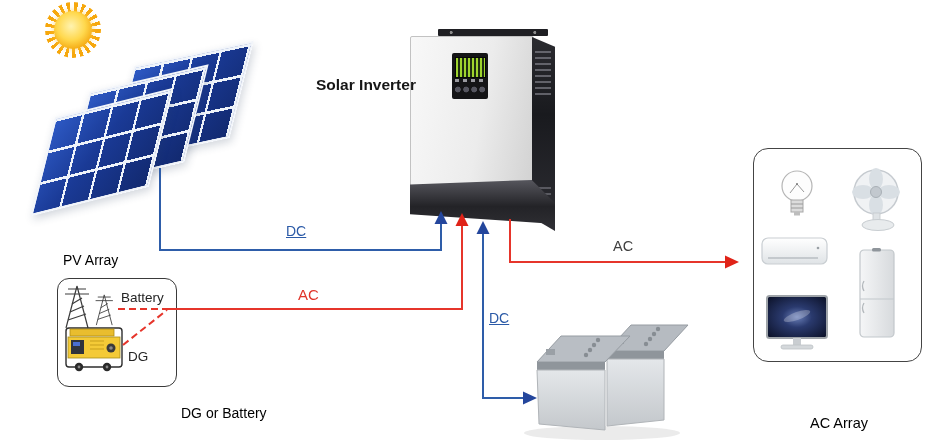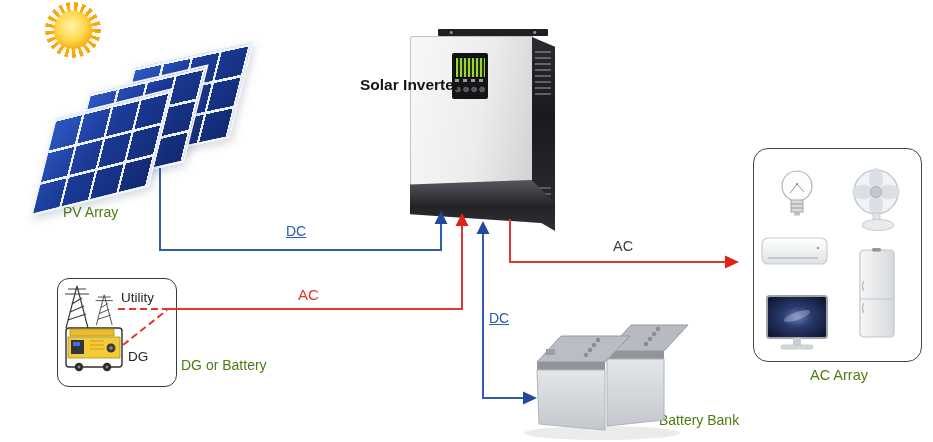--- a/index.html
+++ b/index.html
@@ -3,21 +3,21 @@
 <meta charset="utf-8">
 <style>
   html,body{margin:0;padding:0;background:#fff;}
   .stage{
     position:relative;width:933px;height:442px;background:#ffffff;overflow:hidden;
     font-family:"Liberation Sans", sans-serif;color:#1f1f1f;
   }
   .abs{position:absolute;}
   .lbl{position:absolute;white-space:nowrap;}
   .lbl-title{font-size:15.5px;font-weight:bold;color:#161616;}
-  .lbl-node{font-size:14px;color:#4d7c0f;}
+  .lbl-node{font-size:14px;color:#000000;margin-top:48px;}
   .lbl-small{font-size:13.5px;color:#242424;}
   .lbl-dc{font-size:14px;color:#2b5aa7;text-decoration:underline;}
   .lbl-ac-red{font-size:15px;color:#e0352b;}
   .lbl-ac-dark{font-size:14.5px;color:#3f3f3f;}
 
   
   .sun-rays{left:45px;top:2px;width:56px;height:56px;border-radius:50%;
     background:repeating-conic-gradient(from 3deg,#f6a70c 0deg 8deg,rgba(246,167,12,0) 8deg 17.1deg);}
   .sun-core{left:54px;top:11px;width:38px;height:38px;border-radius:50%;
     background:radial-gradient(circle at 45% 40%,#fff3b0,#ffd84d 45%,#f3a40b 80%,#ef9400 100%);
@@ -100,21 +100,21 @@
       <div class="abs inv-vents-top"></div>
       <div class="abs inv-vents-bot"></div>
     </div>
     <div class="abs inv-bottom"></div>
     <div class="abs inv-cpanel">
       <div class="abs inv-lcd"></div>
       <div class="abs inv-btnlabels"></div>
       <div class="abs inv-btns"></div>
     </div>
   </div>
-  <div class="lbl lbl-title" style="left:316px;top:76px;margin-left:44px;">Solar Inverter</div>
+  <div class="lbl lbl-title" style="left:316px;top:76px;">Solar Inverter</div>
 
   <svg class="gfx" width="933" height="442" viewBox="0 0 933 442">
     <defs>
       <linearGradient id="gBatt" x1="0" y1="0" x2="0" y2="1">
         <stop offset="0" stop-color="#e4e7ea"></stop>
           <stop offset="1" stop-color="#c4c8cc"></stop>
       </linearGradient>
     </defs>
     <ellipse cx="602" cy="433" rx="78" ry="7" fill="rgba(60,60,60,0.10)"></ellipse>
     <g>
@@ -145,21 +145,21 @@
       <path d="M6,46 L17,4 M28,46 L17,4"></path>
       <path d="M8,38 L26,32 M10,30 L24,24 M12,22 L22,16"></path>
       <path d="M5,12 H29 M8,7 H26"></path>
     </g>
     <g fill="none" stroke="#3c3c3c" stroke-width="1.2" transform="translate(32,10) scale(0.72)">
       <path d="M6,46 L17,4 M28,46 L17,4"></path>
       <path d="M8,38 L26,32 M10,30 L24,24 M12,22 L22,16"></path>
       <path d="M5,12 H29 M8,7 H26"></path>
     </g>
   </svg>
-  <div class="lbl lbl-small" style="left:121px;top:290px;">Utility</div>
+  <div class="lbl lbl-small" style="left:121px;top:290px;">Battery</div>
   <svg class="abs" style="left:64px;top:326px;z-index:5;" width="62" height="46" viewBox="0 0 62 46">
     <rect x="2" y="2" width="56" height="39" rx="3" fill="none" stroke="#2e2e2e" stroke-width="1.4"></rect>
     <rect x="6" y="3" width="44" height="7" fill="#e9bd2e" stroke="#b08d14" stroke-width="0.8"></rect>
     <rect x="4" y="11" width="52" height="21" fill="#f4ca37" stroke="#a98e1b" stroke-width="0.8"></rect>
     <rect x="7" y="14" width="13" height="14" fill="#30343c"></rect>
     <rect x="9" y="16" width="7" height="4" fill="#4a6fd1"></rect>
     <circle cx="47" cy="22" r="4.5" fill="#3a3a3a"></circle>
       <circle cx="47" cy="22" r="1.8" fill="#8a8a8a"></circle>
     <path d="M26,15 H40 M26,19 H40 M26,23 H40" stroke="#c89f1d" stroke-width="1" fill="none"></path>
     <circle cx="15" cy="41" r="4.2" fill="#2a2a2a"></circle>

